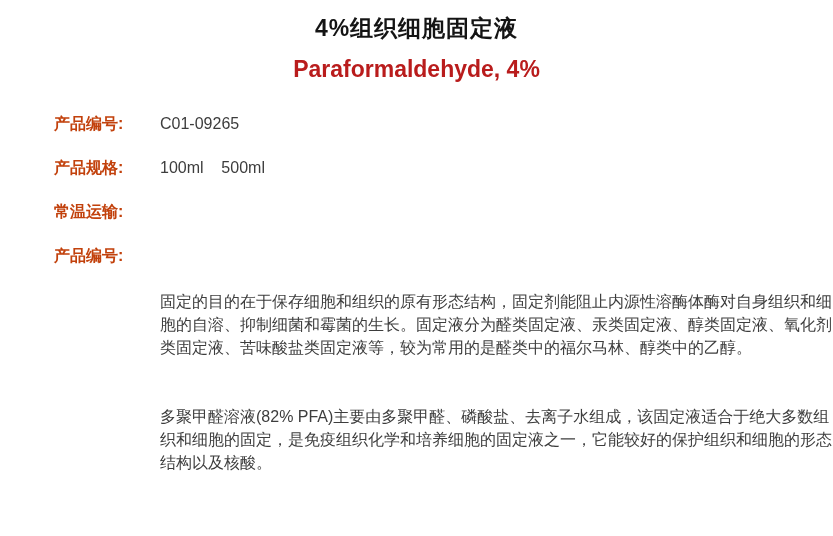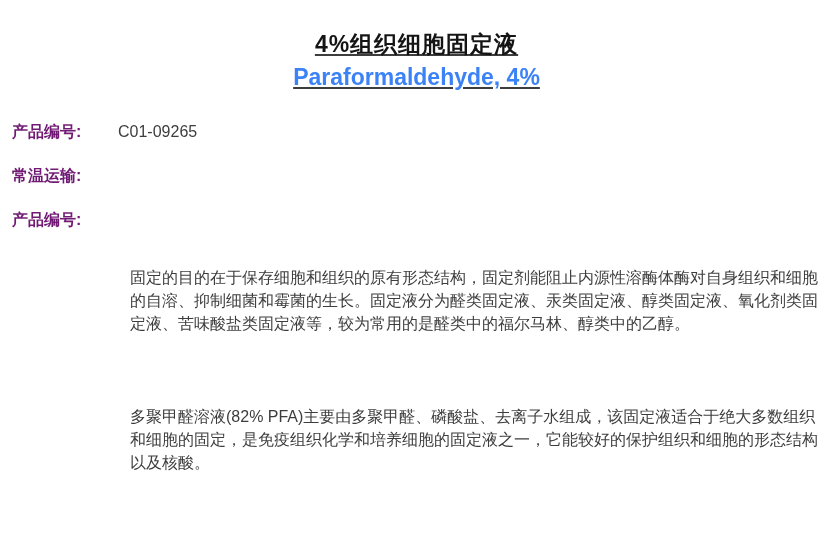--- a/index.html
+++ b/index.html
@@ -10,79 +10,83 @@
   body {
     width: 833px;
     height: 536px;
     overflow: hidden;
     color: #3d3d3d;
     font-family: "Liberation Sans", "DejaVu Sans", sans-serif;
     font-size: 16px;
   }
   .doc-header {
     text-align: center;
-    padding-top: 29px;
-    text-decoration: underline;
+    padding-top: 13px;
   }
   .title-cn {
     margin: 0;
     font-size: 23px;
     line-height: 30px;
     font-weight: bold;
     color: #141414;
     letter-spacing: 1px;
   }
   .title-en {
-    margin: 4px;
+    margin: 12px;
     font-size: 23px;
     line-height: 28px;
     font-weight: bold;
-    color: #3b82f6;
+    color: #b91c1c;
   }
   .content {
     margin-top: 29px;
   }
   .row {
     display: flex;
     align-items: flex-start;
     padding-left: 12px;
     margin-bottom: 21px;
     line-height: 23px;
   }
   .label {
     width: 106px;
     flex-shrink: 0;
     font-weight: bold;
-    color: #701a75;
+    color: #c2410c;
+    margin-left: 42px;
   }
   .value {
     width: 712px;
     white-space: pre-wrap;
   }
   .value p {
-    margin: 12px;
+    margin: 0;
   }
 </style>
 </head>
 <body>
 
 <div class="page">
 
   <header class="doc-header">
     <h1 class="title-cn">4%组织细胞固定液</h1>
     <h2 class="title-en">Paraformaldehyde, 4%</h2>
   </header>
 
   <div class="content">
 
     <div class="row">
       <div class="label">产品编号:</div>
       <div class="value">C01-09265</div>
     </div>
 
+    <div class="row">
+      <div class="label">产品规格:</div>
+      <div class="value">100ml    500ml</div>
+    </div>
 
     <div class="row">
       <div class="label">常温运输:</div>
     </div>
 
     <div class="row">
       <div class="label">产品编号:</div>
       <div class="value">
         <p>固定的目的在于保存细胞和组织的原有形态结构，固定剂能阻止内源性溶酶体酶对自身组织和细胞的自溶、抑制细菌和霉菌的生长。固定液分为醛类固定液、汞类固定液、醇类固定液、氧化剂类固定液、苦味酸盐类固定液等，较为常用的是醛类中的福尔马林、醇类中的乙醇。</p>
         <p>多聚甲醛溶液(82% PFA)主要由多聚甲醛、磷酸盐、去离子水组成，该固定液适合于绝大多数组织和细胞的固定，是免疫组织化学和培养细胞的固定液之一，它能较好的保护组织和细胞的形态结构以及核酸。</p>

